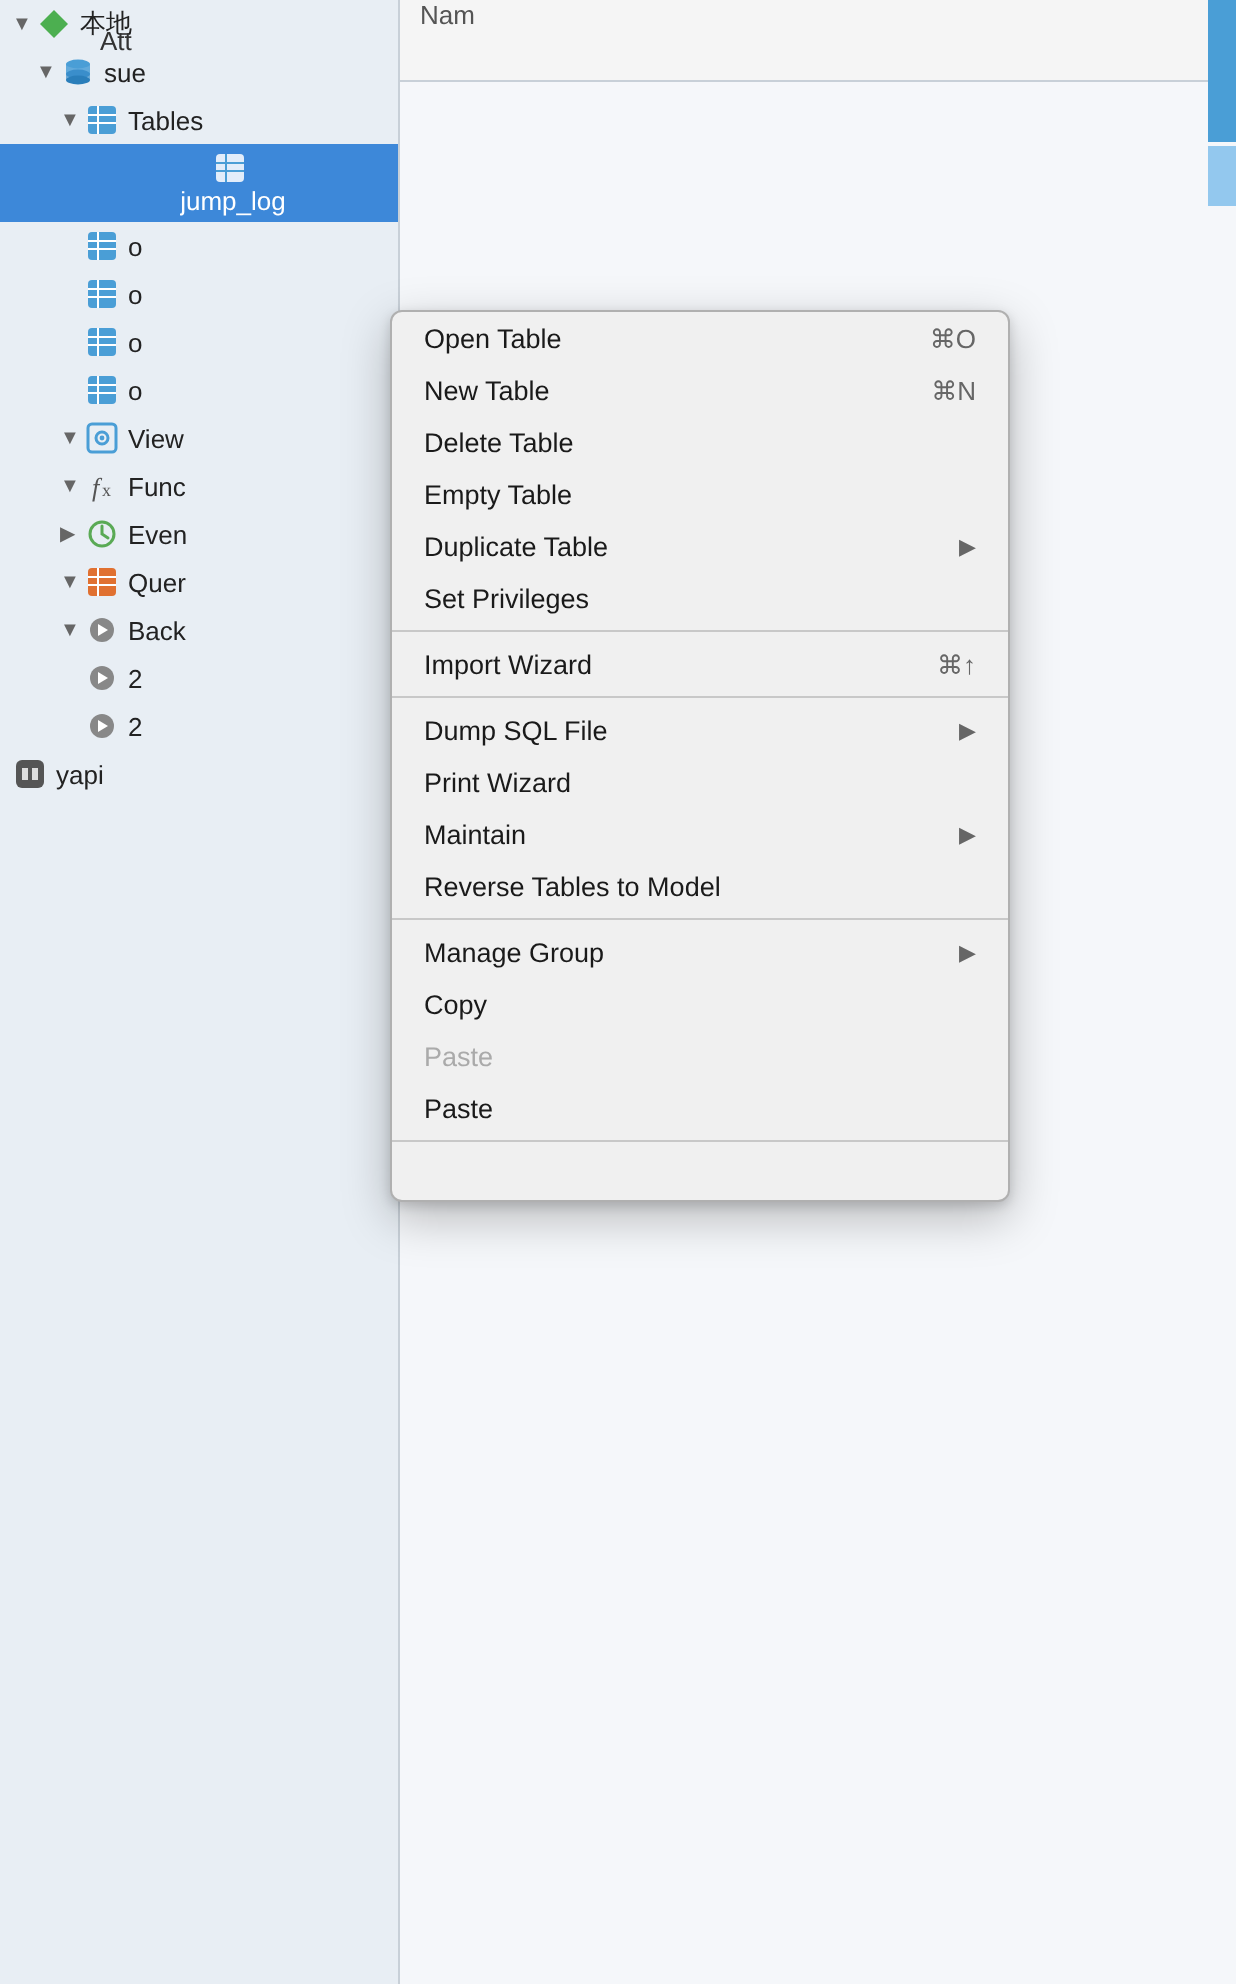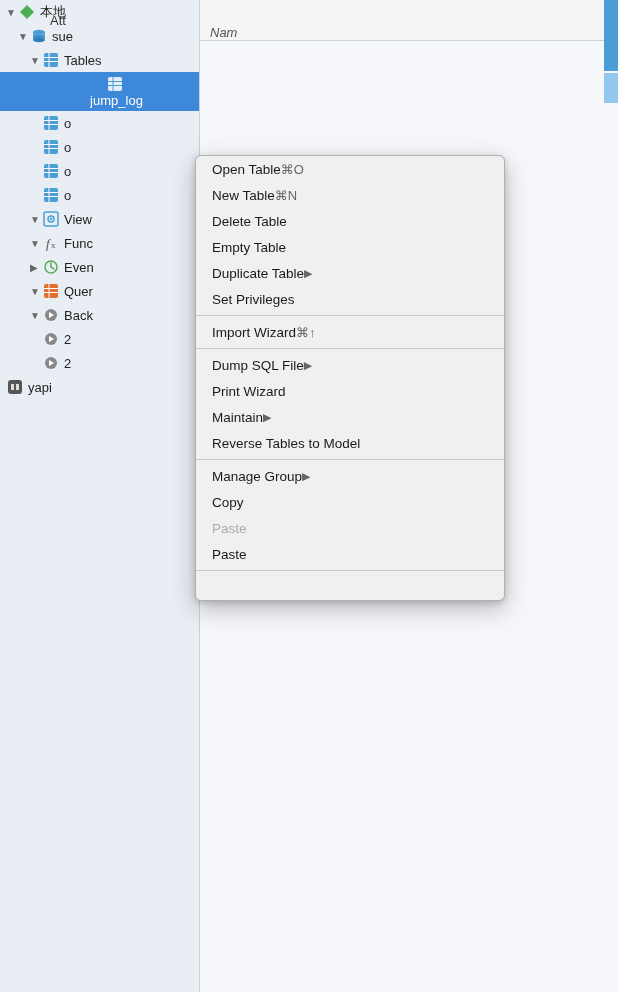--- a/index.html
+++ b/index.html
@@ -71,44 +71,44 @@
 
     
     .top-right {
       position: absolute;
       top: 0; right: 0;
       width: 418px;
       height: 41px;
       background: #f5f5f5;
       border-bottom: 1px solid #c8d0d8;
       display: flex;
-      align-items: flex-end;
+      align-items: flex-start;
       padding: 0 10px;
       font-size: 13px;
       color: #555;
-      font-style: italic;
     }
 
     
     .context-menu {
       position: absolute;
       top: 155px;
       left: 195px;
       width: 310px;
       background: #f0f0f0;
       border: 1px solid #b0b0b0;
       border-radius: 6px;
       box-shadow: 0 8px 24px rgba(0,0,0,0.25), 0 2px 6px rgba(0,0,0,0.15);
       overflow: hidden;
       z-index: 100;
     }
 
     .menu-item {
       display: flex;
       align-items: center;
+      justify-content: space-between;
       padding: 5px 16px;
       font-size: 13.5px;
       color: #1a1a1a;
       cursor: pointer;
       user-select: none;
       min-height: 26px;
     }
 
     .menu-item.disabled {
       color: #aaa;

